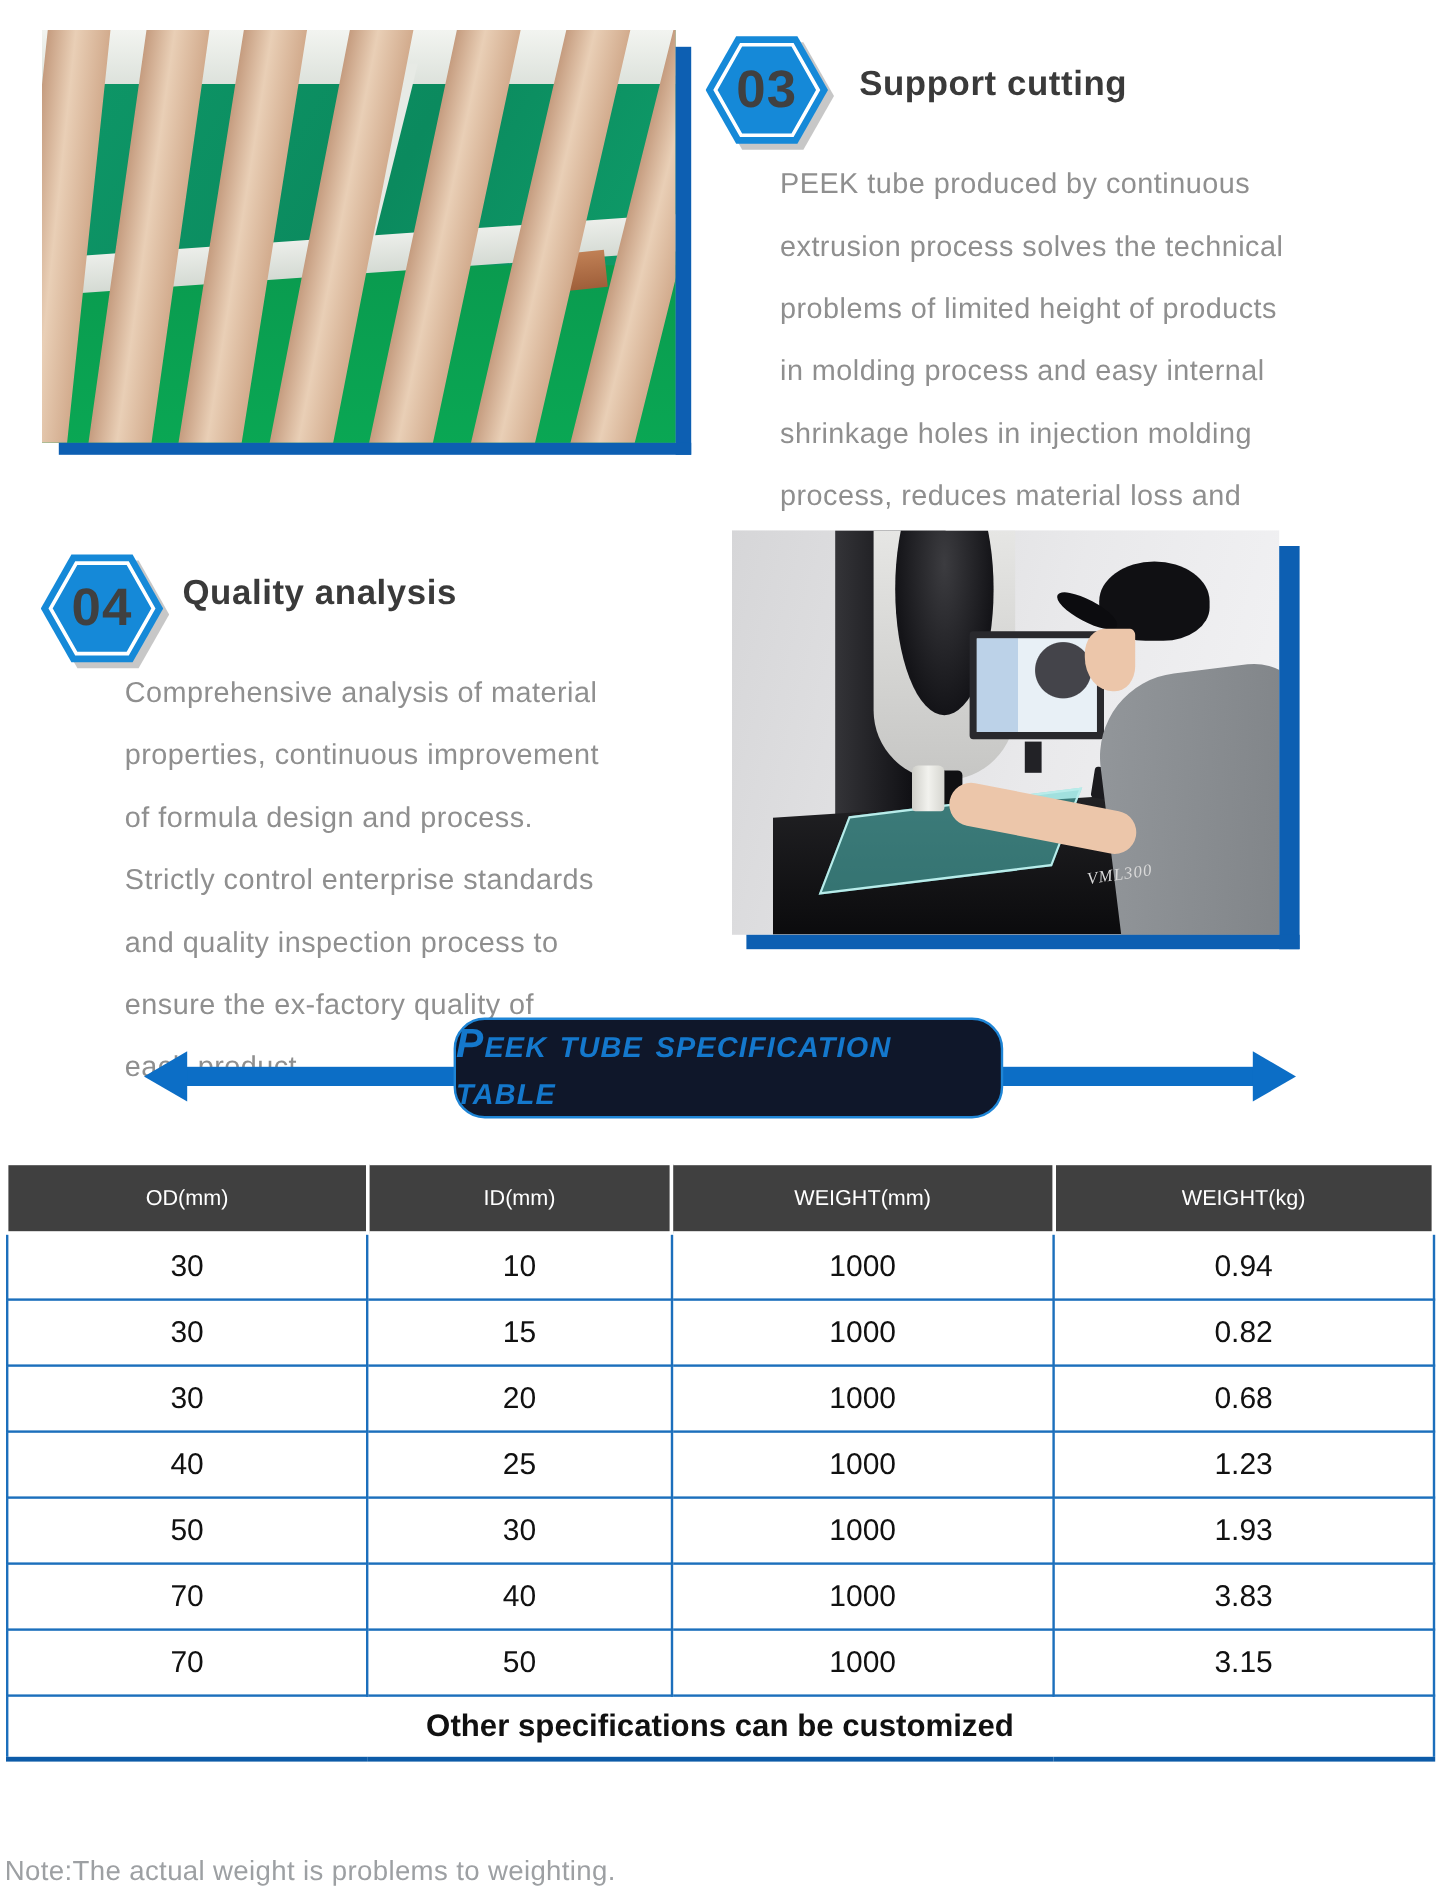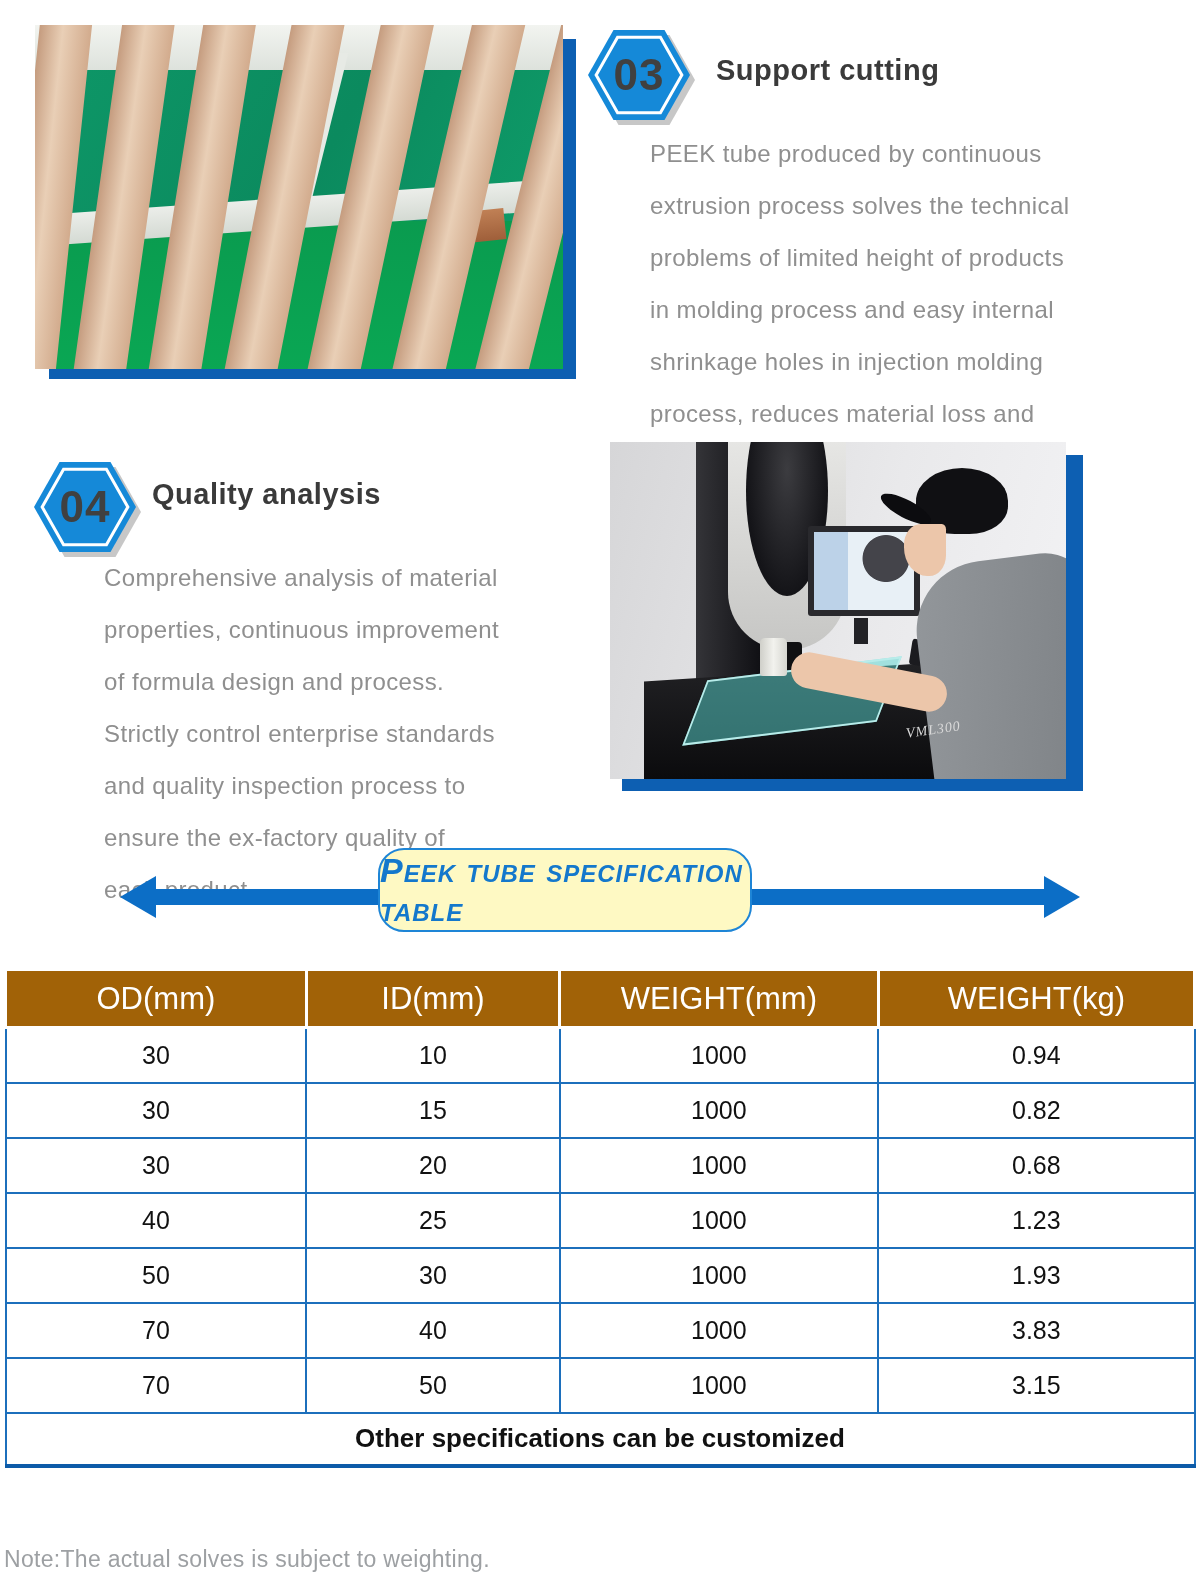--- a/index.html
+++ b/index.html
@@ -84,32 +84,32 @@
                color:#404040; font-size:44px; font-weight:bold; letter-spacing:1px; }
   .sec-title { font-size:29px; font-weight:bold; color:#3a3a3a; letter-spacing:0.5px; }
   .para { font-size:24px; line-height:52px; color:#8f8f8f; letter-spacing:0.4px;
           white-space:pre-line; }
 
   
   .arrow-shaft { left:148px; top:889px; width:904px; height:16px; background:#0C6EC6; }
   .arrow-head { width:0; height:0; border-top:21px solid transparent; border-bottom:21px solid transparent; top:876px; }
   .arrow-head.left  { left:120px;  border-right:36px solid #0C6EC6; }
   .arrow-head.right { left:1044px; border-left:36px solid #0C6EC6; }
-  .banner-box { left:378px; top:848px; width:374px; height:84px; background:#fef9c3;
+  .banner-box { left:378px; top:848px; width:458px; height:84px; background:#0f172a;
                 border:2px solid #1E85D6; border-radius:26px;
                 display:flex; align-items:center; justify-content:center; }
   .banner-text { font-style:italic; font-weight:bold; font-variant:small-caps;
                  font-size:34px; color:#1478CC; letter-spacing:1px; }
 
   
   .spec-table { position:absolute; left:4px; top:968px; width:1192px;
                 border-collapse:collapse;
                 border:2px solid #1C6FBC; border-bottom:4px solid #0D5BA8; }
-  .spec-table th { background:#a16207; color:#ffffff; font-weight:normal;
-                   font-size:31px; height:58px; border:3px solid #ffffff; }
+  .spec-table th { background:#404040; color:#ffffff; font-weight:normal;
+                   font-size:18px; height:58px; border:3px solid #ffffff; }
   .spec-table td { font-size:25px; color:#111111; text-align:center; height:55px;
                    border:2px solid #1C6FBC; }
   .spec-table tfoot td { font-size:26px; font-weight:600; height:53px; }
   .col-od { width:25.3%; } .col-id { width:21.3%; } .col-len { width:26.8%; } .col-wt { width:26.6%; }
 
   .note { left:4px; top:1546px; font-size:23px; color:#9da0a3; letter-spacing:0.3px; }
 </style>
 </head>
 <body>
 
@@ -254,13 +254,13 @@
         <td>3.15</td>
       </tr>
     </tbody>
   <tfoot>
     <tr>
       <td colspan="4">Other specifications can be customized</td>
     </tr>
   </tfoot>
 </table>
 
-<div class="abs note">Note:The actual solves is subject to weighting.</div>
+<div class="abs note">Note:The actual weight is problems to weighting.</div>
 
 </body></html>

